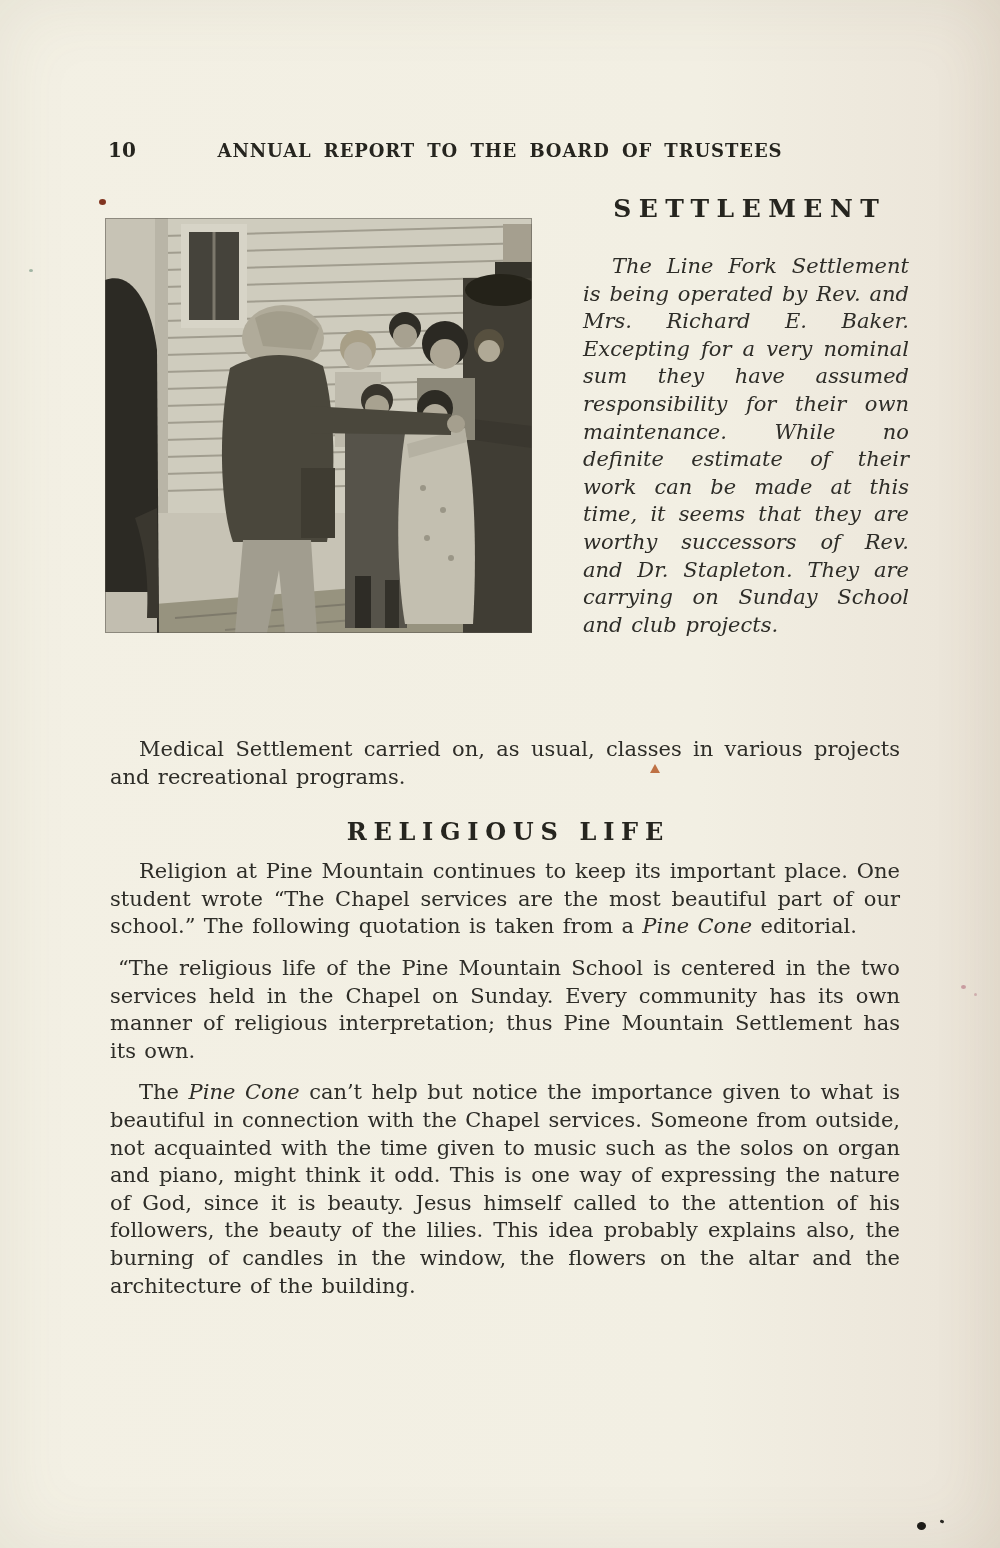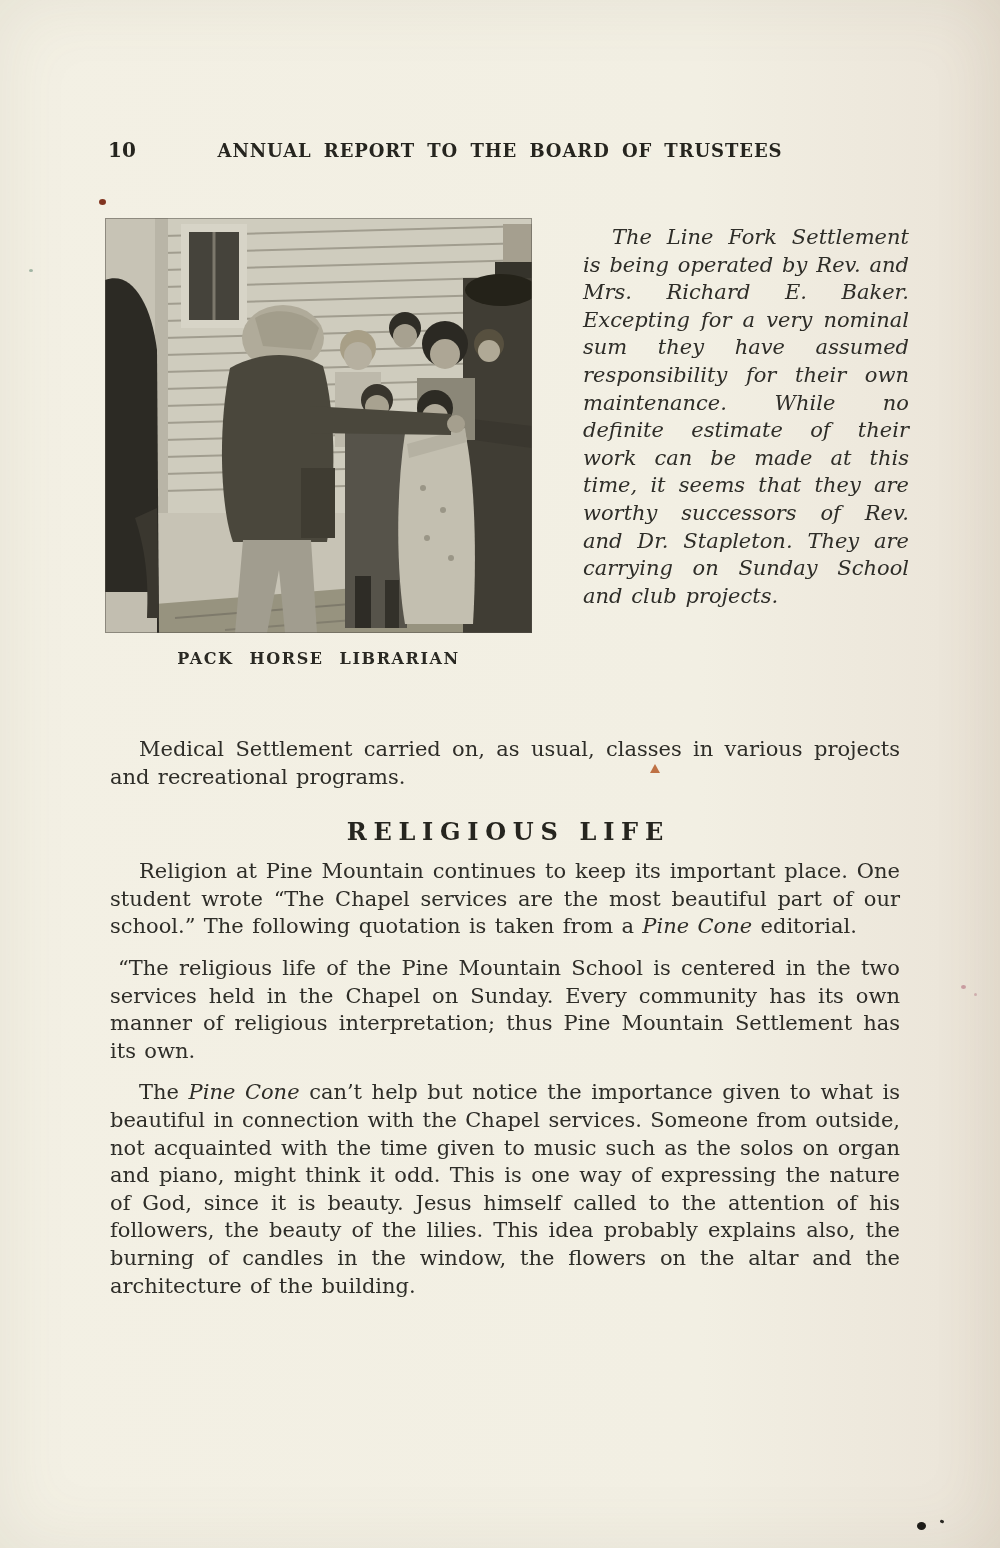--- a/index.html
+++ b/index.html
@@ -140,24 +140,24 @@
       <ellipse cx="178" cy="120" rx="41" ry="33" fill="#b0ab9a"></ellipse>
       <path d="M150,100 C168,88 200,92 214,110 L206,132 L158,128 Z" fill="#a29d8b"></path>
       <path d="M125,150 C112,212 116,292 128,324 L222,324 C232,260 230,190 218,148 C190,132 152,134 125,150 Z" fill="#4a473c"></path>
       <polygon points="205,188 346,196 346,217 205,215" fill="#4a473c"></polygon>
       <circle cx="351" cy="206" r="9" fill="#a59f8e"></circle>
       <path d="M138,322 L206,322 L212,415 L180,415 L174,352 L162,415 L130,415 Z" fill="#a19d8f"></path>
       <rect x="196" y="250" width="34" height="70" fill="#3f3c32"></rect>
 
       <rect x="0.5" y="0.5" width="426" height="414" fill="none" stroke="#55524a" opacity=".5"></rect>
     </svg>
-    <figcaption>PACK HORSE LIBRARIAN</figcaption>
   </figure>
 
   <section class="settlement-col">
+    <h2 class="settlement-heading">SETTLEMENT</h2>
     <p class="col-par">The Line Fork Settlement is being operated by Rev. and Mrs. Richard E. Baker. Excepting for a very nominal sum they have assumed responsibility for their own maintenance. While no definite estimate of their work can be made at this time, it seems that they are worthy successors of Rev. and Dr. Stapleton. They are carrying on Sunday School and club projects.</p>
   </section>
 
   <main class="main-block">
     <p class="body-par indent">Medical Settlement carried on, as usual, classes in various projects and recreational programs.</p>
 
     <h2 class="rl-heading">RELIGIOUS LIFE</h2>
 
     <p class="body-par indent"><span>Religion at Pine Mountain continues to keep its important place. One student wrote “The Chapel services are the most beautiful part of our school.” The following quotation is taken from a </span><i>Pine Cone</i><span> editorial.</span></p>
 

